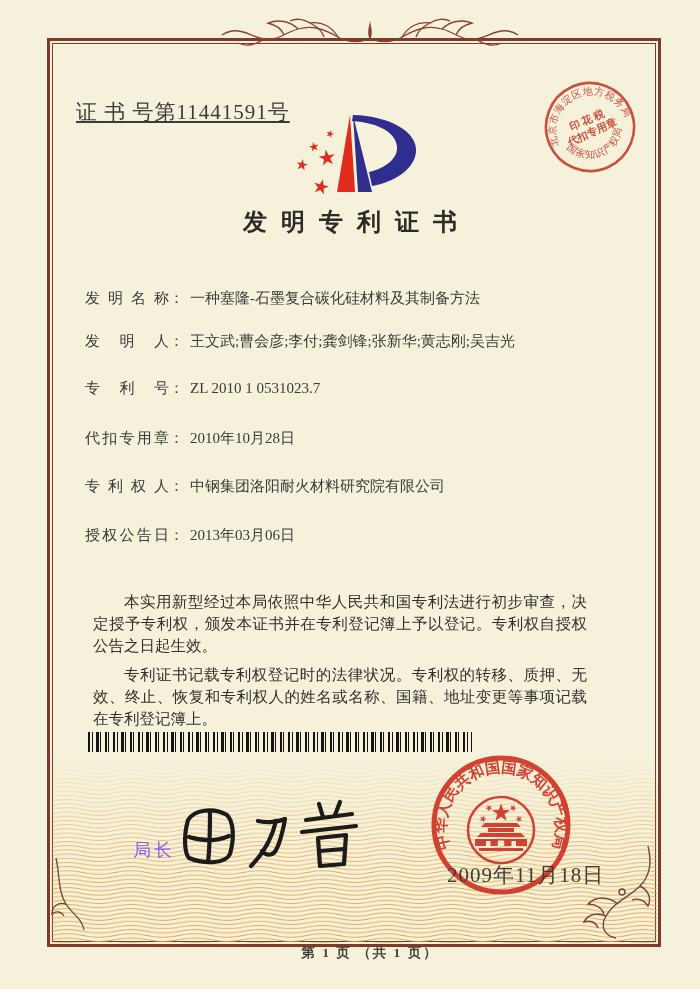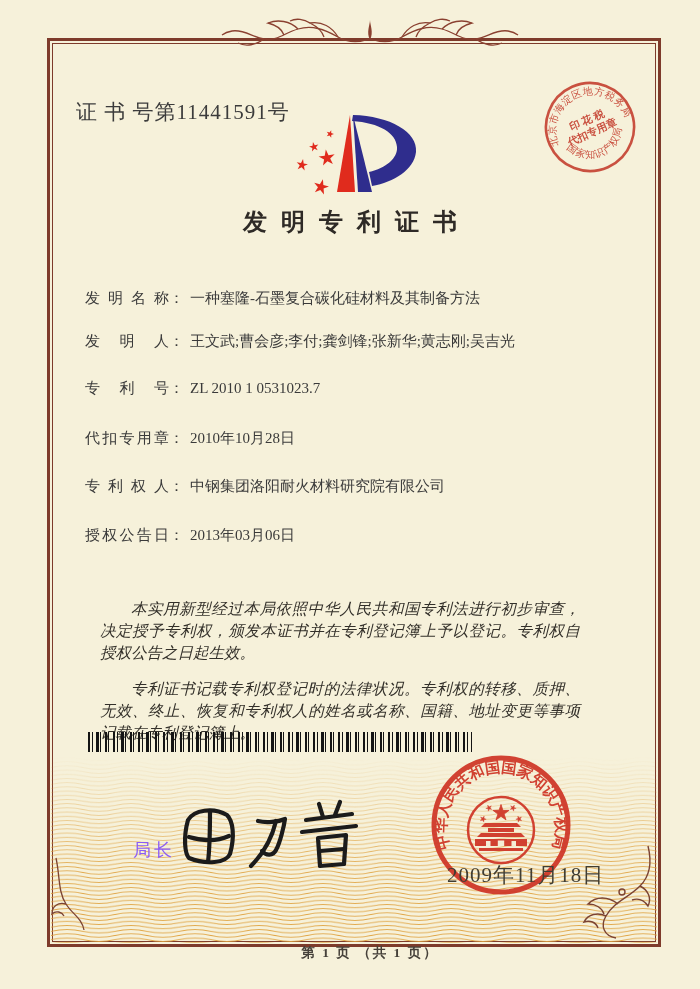--- a/index.html
+++ b/index.html
@@ -1,32 +1,32 @@
 <!DOCTYPE html>
 <html><head>
 <meta charset="utf-8">
 <style>
   html,body{margin:0;padding:0;background:#f6f1da;}
   .page{position:relative;width:700px;height:989px;background:#f6f1da;overflow:hidden;
         font-family:"Liberation Serif","DejaVu Serif",serif;color:#3a3a3a;}
   .frame{position:absolute;left:47px;top:38px;right:39px;bottom:42px;border:3px solid #7e3b2b;}
   .frame-inner{position:absolute;inset:2px;border:1px solid #7e3b2b;}
   .guilloche{position:absolute;left:51px;right:43px;bottom:46px;height:186px;z-index:1;}
-  .cert-no{position:absolute;left:76px;top:98px;font-size:21px;letter-spacing:1px;color:#3b3b3b;z-index:2;}
+  .cert-no{position:absolute;left:76px;top:98px;font-size:21px;letter-spacing:1px;color:#3b3b3b;z-index:2;text-decoration:underline;}
   .logo{position:absolute;left:290px;top:106px;z-index:2;}
   .tax-seal{position:absolute;left:542px;top:79px;z-index:2;}
   .title{position:absolute;left:0;top:206px;width:100%;text-align:center;font-size:24px;font-weight:bold;
          letter-spacing:14px;text-indent:14px;color:#2e2a26;z-index:2;}
   .field{position:absolute;left:85px;font-size:15px;color:#3a3a3a;z-index:2;white-space:nowrap;}
   .field .lab{display:inline-block;width:84px;text-align:justify;text-align-last:justify;vertical-align:bottom;}
   .field .colon{margin-right:6px;}
   .f1{top:289px}.f2{top:332px}.f3{top:379px}.f4{top:429px}.f5{top:477px}.f6{top:526px}
   .body-text{position:absolute;left:86px;top:584px;width:508px;font-size:15.5px;line-height:22px;
              color:#33302a;text-align:justify;z-index:2;}
-  .body-text p{margin:14px;text-indent:2em;font-style:italic;}
+  .body-text p{margin:7px;text-indent:2em;}
   .barcode{position:absolute;left:88px;top:732px;width:384px;height:20px;z-index:2;
     background:repeating-linear-gradient(90deg,
       #141414 0 2px,transparent 2px 4px,
       #141414 4px 5px,transparent 5px 8px,
       #141414 8px 11px,transparent 11px 12px,
       #141414 12px 13px,transparent 13px 17px,
       #141414 17px 19px,transparent 19px 20px,
       #141414 20px 21px,transparent 21px 25px);}
   .role{position:absolute;left:133px;top:838px;font-size:18px;letter-spacing:3px;color:#8b5cf6;z-index:4;}
   .signature{position:absolute;left:172px;top:786px;z-index:4;}

